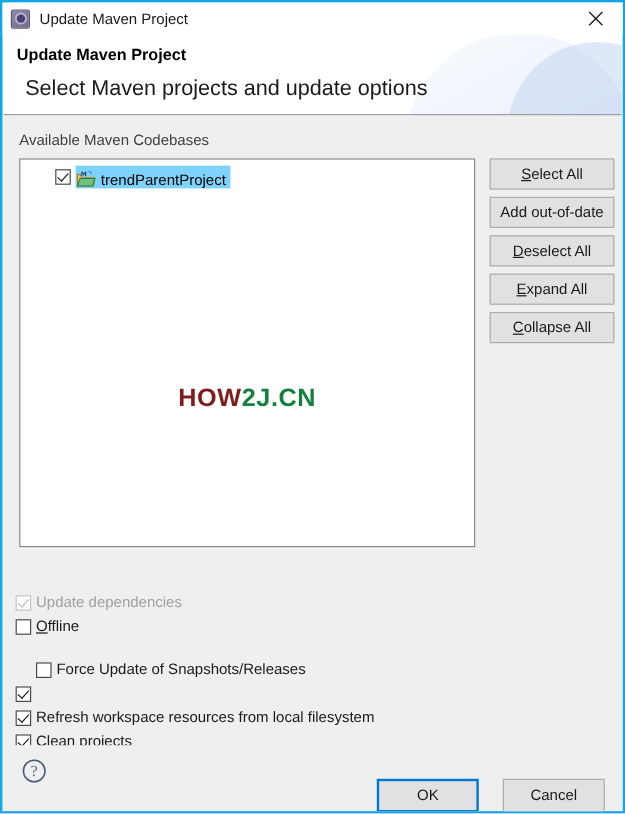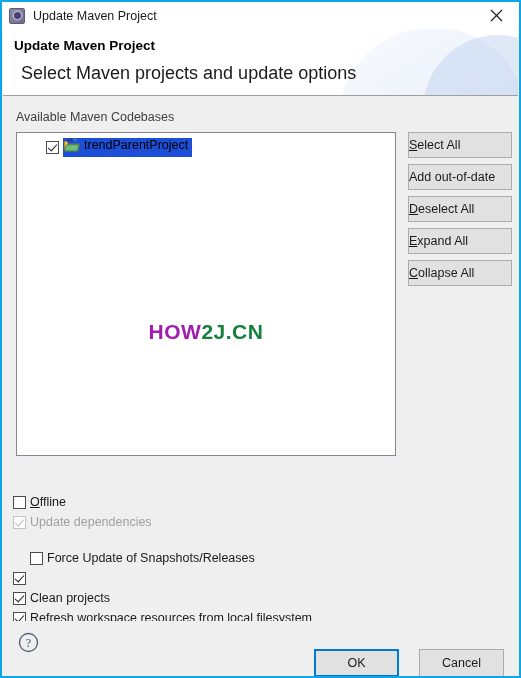--- a/index.html
+++ b/index.html
@@ -167,22 +167,22 @@
     content: "";
     position: absolute;
     left: 3px; top: 0px;
     width: 4px; height: 8px;
     border: solid #1a1a1a;
     border-width: 0 1.6px 1.6px 0;
     transform: rotate(42deg);
   }
   .tree-hl {
     display: flex;
-    align-items: flex-start;
-    background: #1d4ed8;
+    align-items: flex-end;
+    background: #7dd3fc;
     height: 19px;
     padding-right: 4px;
     margin-left: 4px;
   }
   .folder-icon {
     width: 17px; height: 15px;
     position: relative;
     flex: none;
     margin-right: 4px;
   }
@@ -195,21 +195,21 @@
     position: absolute;
     left: 0; right: 0;
     top: 187px;
     text-align: center;
     font-size: 21px;
     font-weight: bold;
     letter-spacing: 0.5px;
     user-select: none;
     pointer-events: none;
   }
-  .wm-a { color: #a21caf; }
+  .wm-a { color: #7f1d1d; }
   .wm-b { color: #15803d; }
 
   
   .side-buttons {
     position: absolute;
     left: 405px; top: 36px;
     width: 104px;
   }
   .btn {
     display: block;
@@ -218,21 +218,21 @@
     margin-bottom: 6px;
     background: #e1e1e1;
     border: 1px solid #adadad;
     box-sizing: border-box;
     font-family: "Liberation Sans", sans-serif;
     font-size: 12.5px;
     color: #1a1a1a;
     cursor: pointer;
     padding: 0;
     line-height: 24px;
-    text-align: left;
+    text-align: center;
     white-space: nowrap;
   }
   .btn u { text-decoration: underline; }
 
   
   .options {
     position: absolute;
     left: 10px;
     top: 396px;
     width: 460px;
@@ -352,47 +352,47 @@
       <button class="btn">
         <u>E</u><span>xpand All</span>
       </button>
       <button class="btn">
         <u>C</u><span>ollapse All</span>
       </button>
     </div>
 
     <div class="options">
 
+      <div class="opt-row disabled">
+        <div class="cb checked disabled"></div>
+        <span class="opt-label">Update dependencies</span>
+      </div>
+
       <div class="opt-row">
         <div class="cb"></div>
         <span class="opt-label"><u>O</u>ffline</span>
       </div>
 
-      <div class="opt-row disabled">
-        <div class="cb checked disabled"></div>
-        <span class="opt-label">Update dependencies</span>
-      </div>
-
       <div class="opt-row indent">
         <div class="cb"></div>
         <span class="opt-label">Force Update of Snapshots/Releases</span>
       </div>
 
       <div class="opt-row">
         <div class="cb checked"></div>
       </div>
 
       <div class="opt-row">
         <div class="cb checked"></div>
-        <span class="opt-label">Clean projects</span>
+        <span class="opt-label">Refresh workspace resources from local filesystem</span>
       </div>
 
       <div class="opt-row">
         <div class="cb checked"></div>
-        <span class="opt-label">Refresh workspace resources from local filesystem</span>
+        <span class="opt-label">Clean projects</span>
       </div>
     </div>
 
     <div class="bottom-bar">
       <div class="help-icon">
         <svg width="21" height="21" viewBox="0 0 21 21">
           <circle cx="10.5" cy="10.5" r="9" fill="none" stroke="#4a5d76" stroke-width="1.3"></circle>
           <text x="10.5" y="15" text-anchor="middle" font-family="Liberation Serif, serif" font-size="13" fill="#4a5d76">?</text>
         </svg>
       </div>

